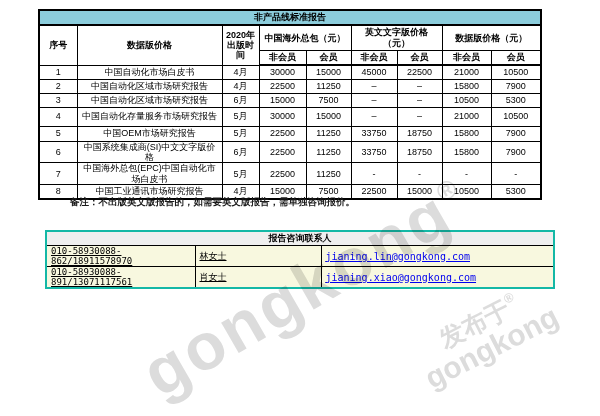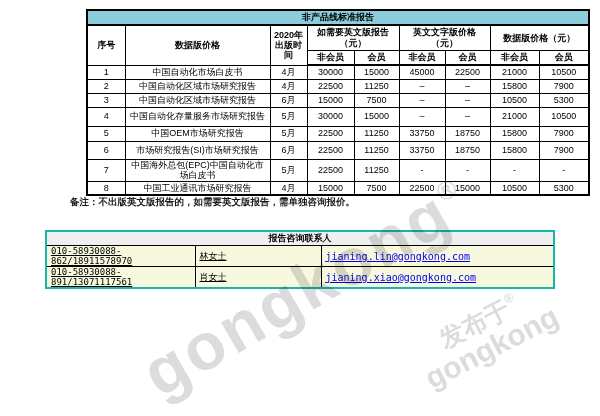--- a/index.html
+++ b/index.html
@@ -10,21 +10,20 @@
     color:#000;
   }
   .page { position:relative; width:600px; height:416px; background:#fff; overflow:hidden; }
 
   table { border-collapse:collapse; table-layout:fixed; }
 
   
   .main-table {
     position:absolute; left:38px; top:9px; width:502px;
     border:2px solid #000;
-    margin-left:48px;
   }
   .main-table td {
     border:1px solid #000;
     font-size:9px; line-height:1.15;
     text-align:center; vertical-align:middle;
     padding:0 2px; overflow:hidden;
   }
   .title-cell {
     background:#8CCDDC;
     font-weight:bold; font-size:11px; height:15px;
@@ -96,21 +95,21 @@
         <col style="width:50px">
     </colgroup>
     <tbody>
         <tr>
       <td class="title-cell" colspan="9">非产品线标准报告</td>
     </tr>
     <tr class="row-groups">
       <td class="hdr" rowspan="2">序号</td>
       <td class="hdr" rowspan="2">数据版价格</td>
       <td class="hdr" rowspan="2">2020年出版时间</td>
-      <td class="hdr" colspan="2">如需要英文版报告（元）</td>
+      <td class="hdr" colspan="2">中国海外总包（元）</td>
       <td class="hdr" colspan="2">英文文字版价格（元）</td>
       <td class="hdr" colspan="2">数据版价格（元）</td>
     </tr>
     <tr class="row-sub">
       <td class="hdr">非会员</td>
       <td class="hdr">会员</td>
       <td class="hdr">非会员</td>
       <td class="hdr">会员</td>
       <td class="hdr">非会员</td>
       <td class="hdr">会员</td>
@@ -166,21 +165,21 @@
       <td>5月</td>
       <td>22500</td>
       <td>11250</td>
       <td>33750</td>
       <td>18750</td>
       <td>15800</td>
       <td>7900</td>
     </tr>
     <tr style="height:18px">
       <td>6</td>
-      <td class="name-cell">市场研究报告(SI)市场研究报告</td>
+      <td class="name-cell">中国系统集成商(SI)中文文字版价格</td>
       <td>6月</td>
       <td>22500</td>
       <td>11250</td>
       <td>33750</td>
       <td>18750</td>
       <td>15800</td>
       <td>7900</td>
     </tr>
     <tr style="height:22px">
       <td>7</td>

